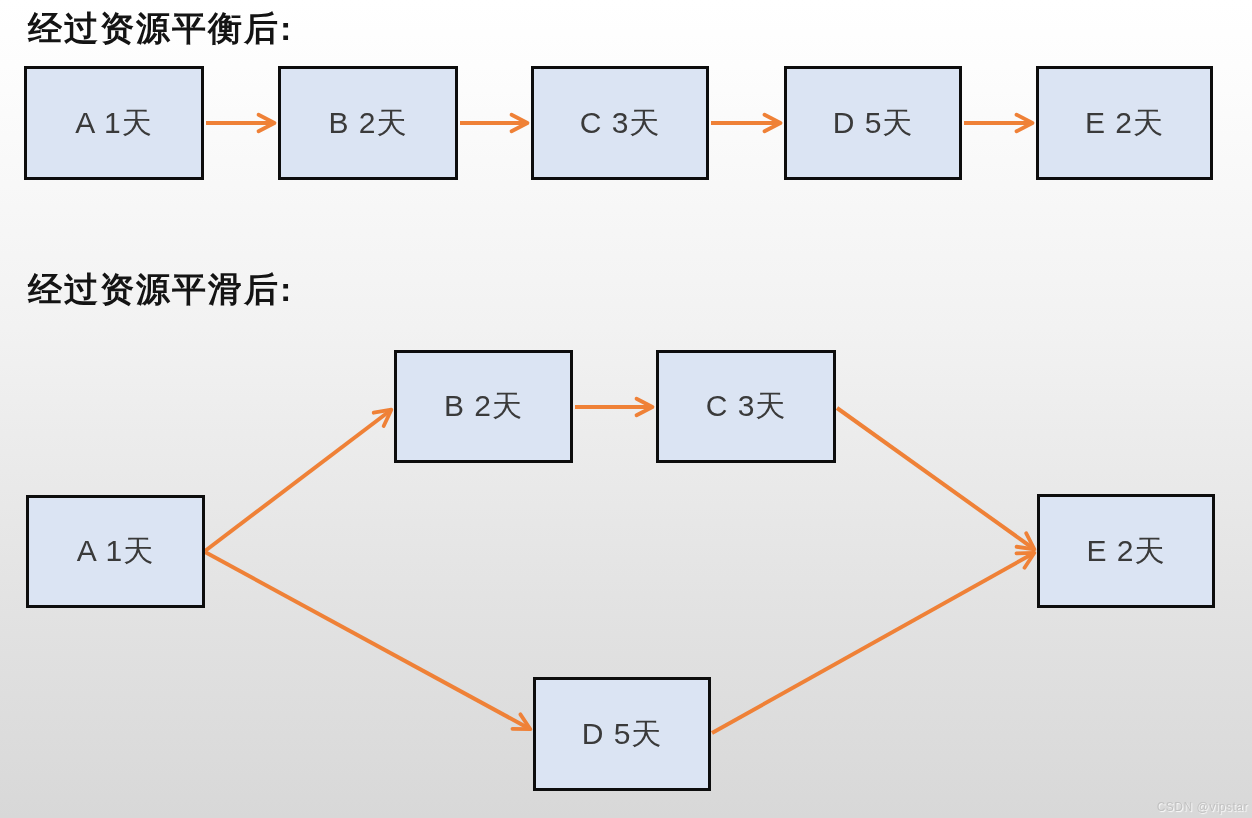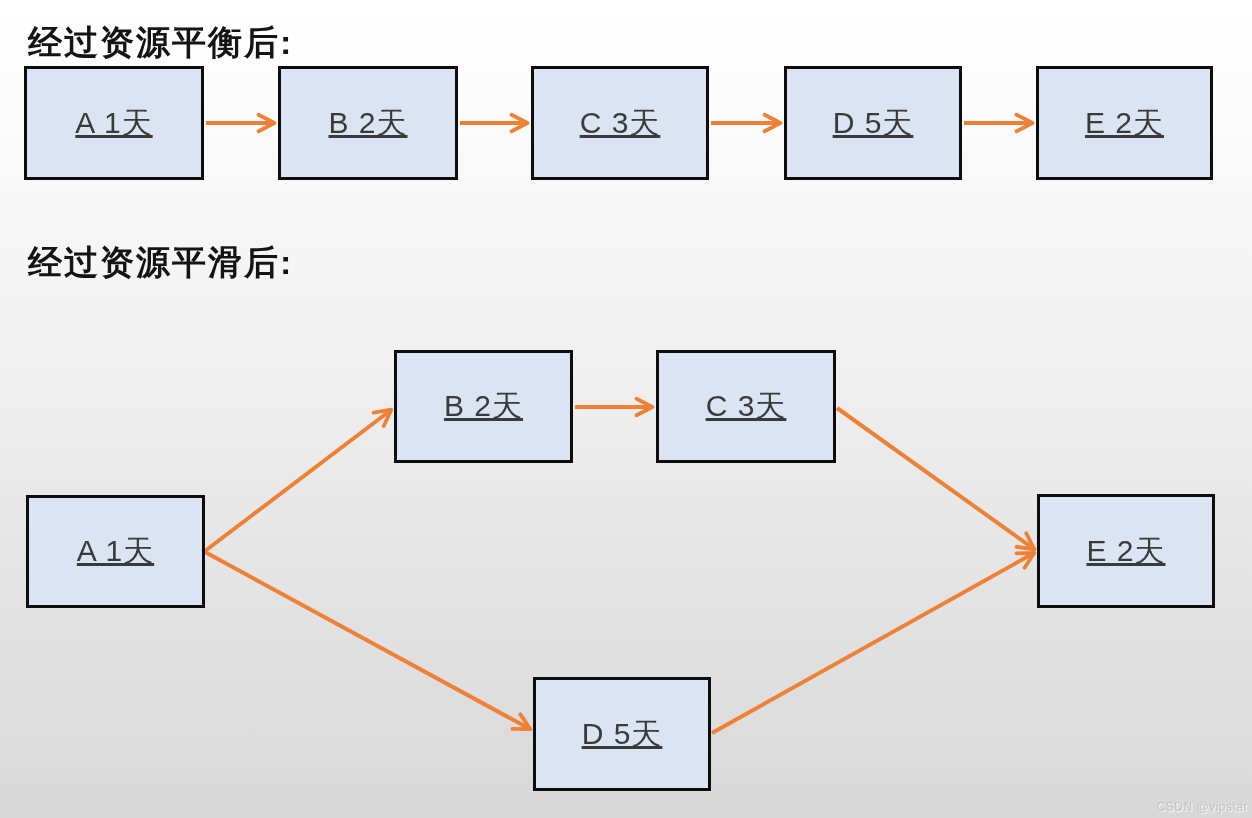--- a/index.html
+++ b/index.html
@@ -15,39 +15,38 @@
   }
   .diagram-title {
     position: absolute;
     left: 28px;
     font-size: 34px;
     font-weight: 600;
     color: #141414;
     letter-spacing: 2px;
     white-space: nowrap;
   }
-  #title-balanced { top: 20px; }
-  #title-smoothed { top: 240px; }
+  #title-balanced { top: 6px; }
+  #title-smoothed { top: 267px; }
   svg.arrows-layer {
     position: absolute;
     left: 0; top: 0;
     width: 1252px; height: 818px;
   }
   .node {
     position: absolute;
     background: #dbe4f3;
     border: 3px solid #0d0d0d;
     display: flex;
     align-items: center;
     justify-content: center;
     font-size: 30px;
     color: #3a3a3a;
     letter-spacing: 1px;
     white-space: nowrap;
-    text-decoration: underline;
   }
   
   #bal-a { left: 24px;   top: 66px; width: 180px; height: 114px; }
   #bal-b { left: 278px;  top: 66px; width: 180px; height: 114px; }
   #bal-c { left: 531px;  top: 66px; width: 178px; height: 114px; }
   #bal-d { left: 784px;  top: 66px; width: 178px; height: 114px; }
   #bal-e { left: 1036px; top: 66px; width: 177px; height: 114px; }
   
   #smo-a { left: 26px;   top: 495px; width: 179px; height: 113px; }
   #smo-b { left: 394px;  top: 350px; width: 179px; height: 113px; }

